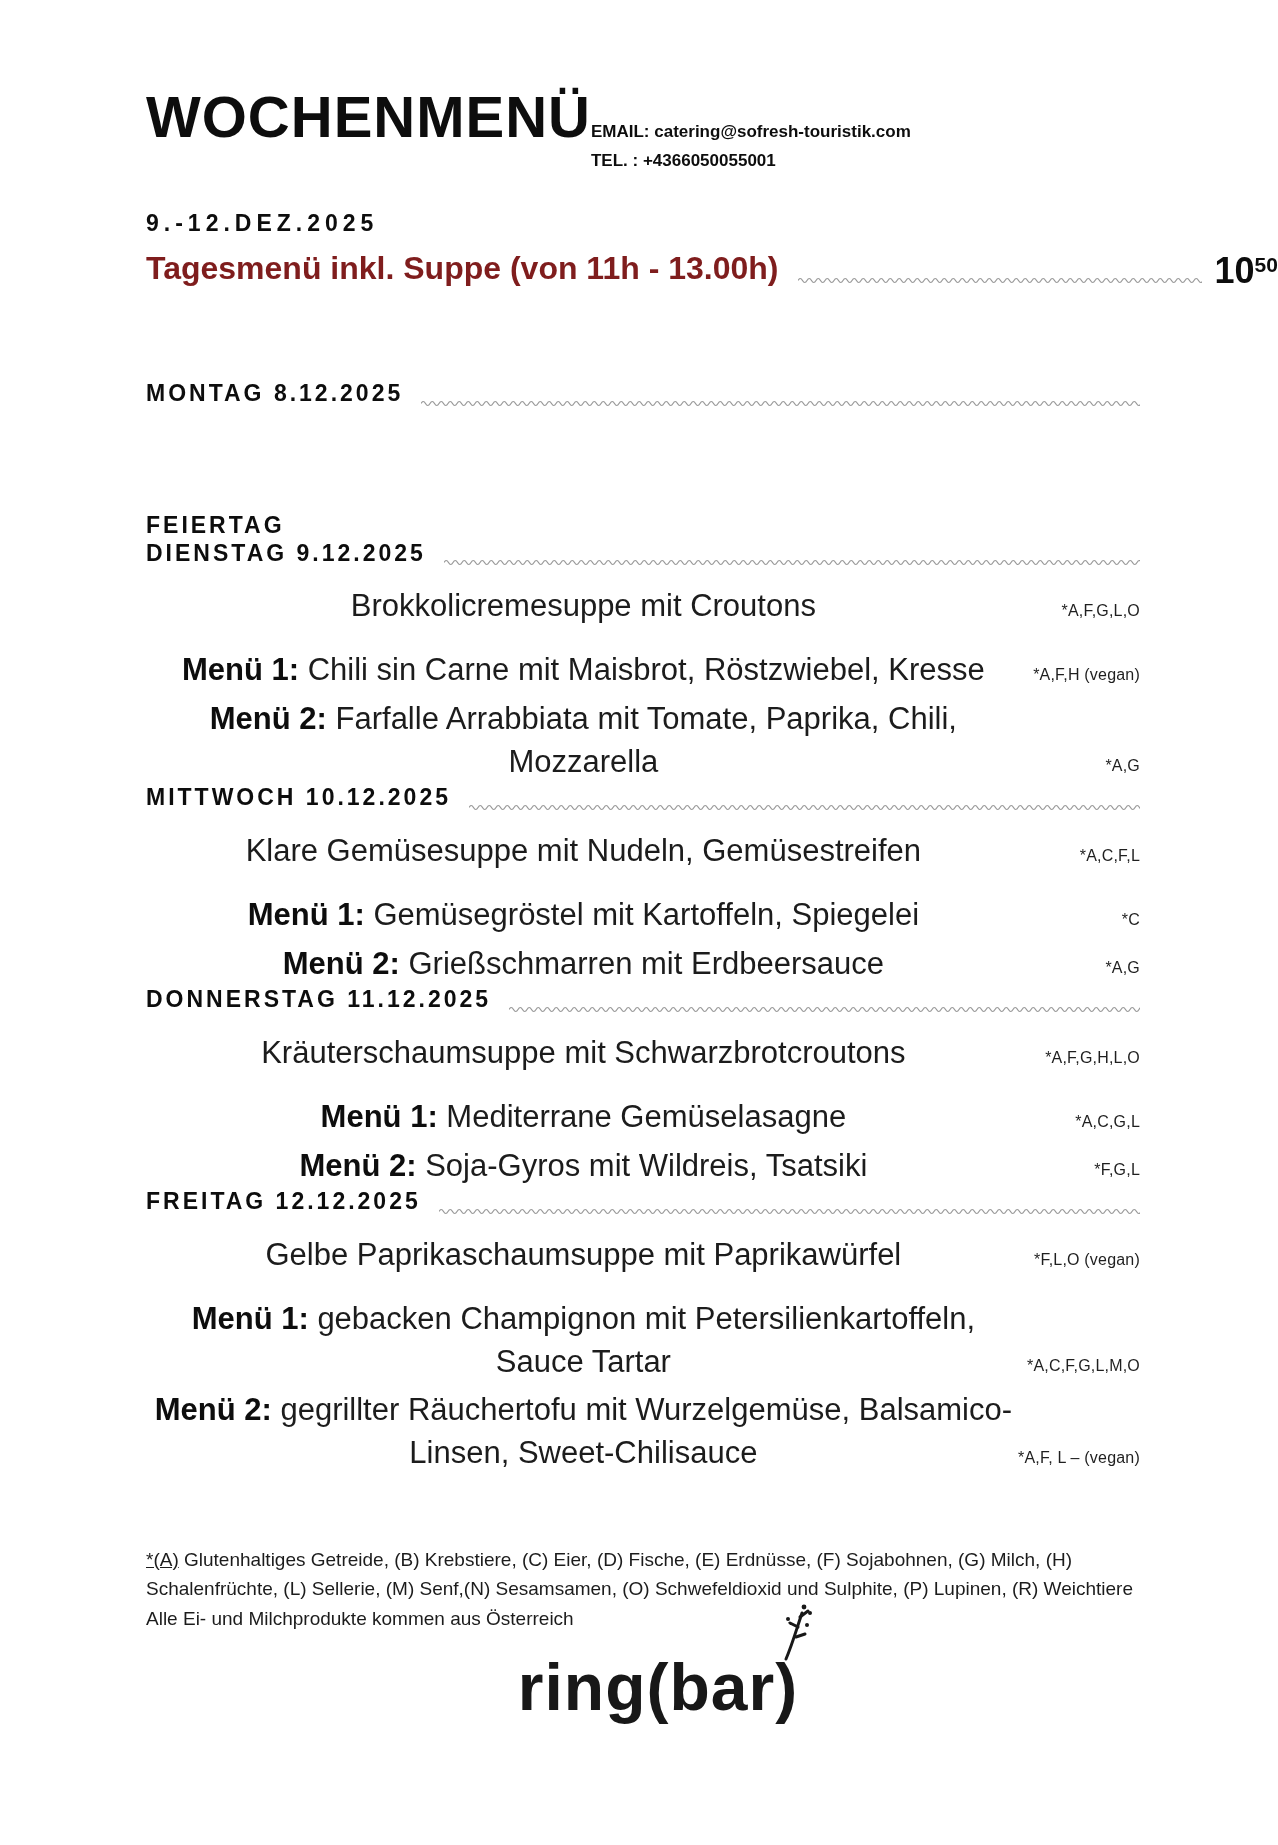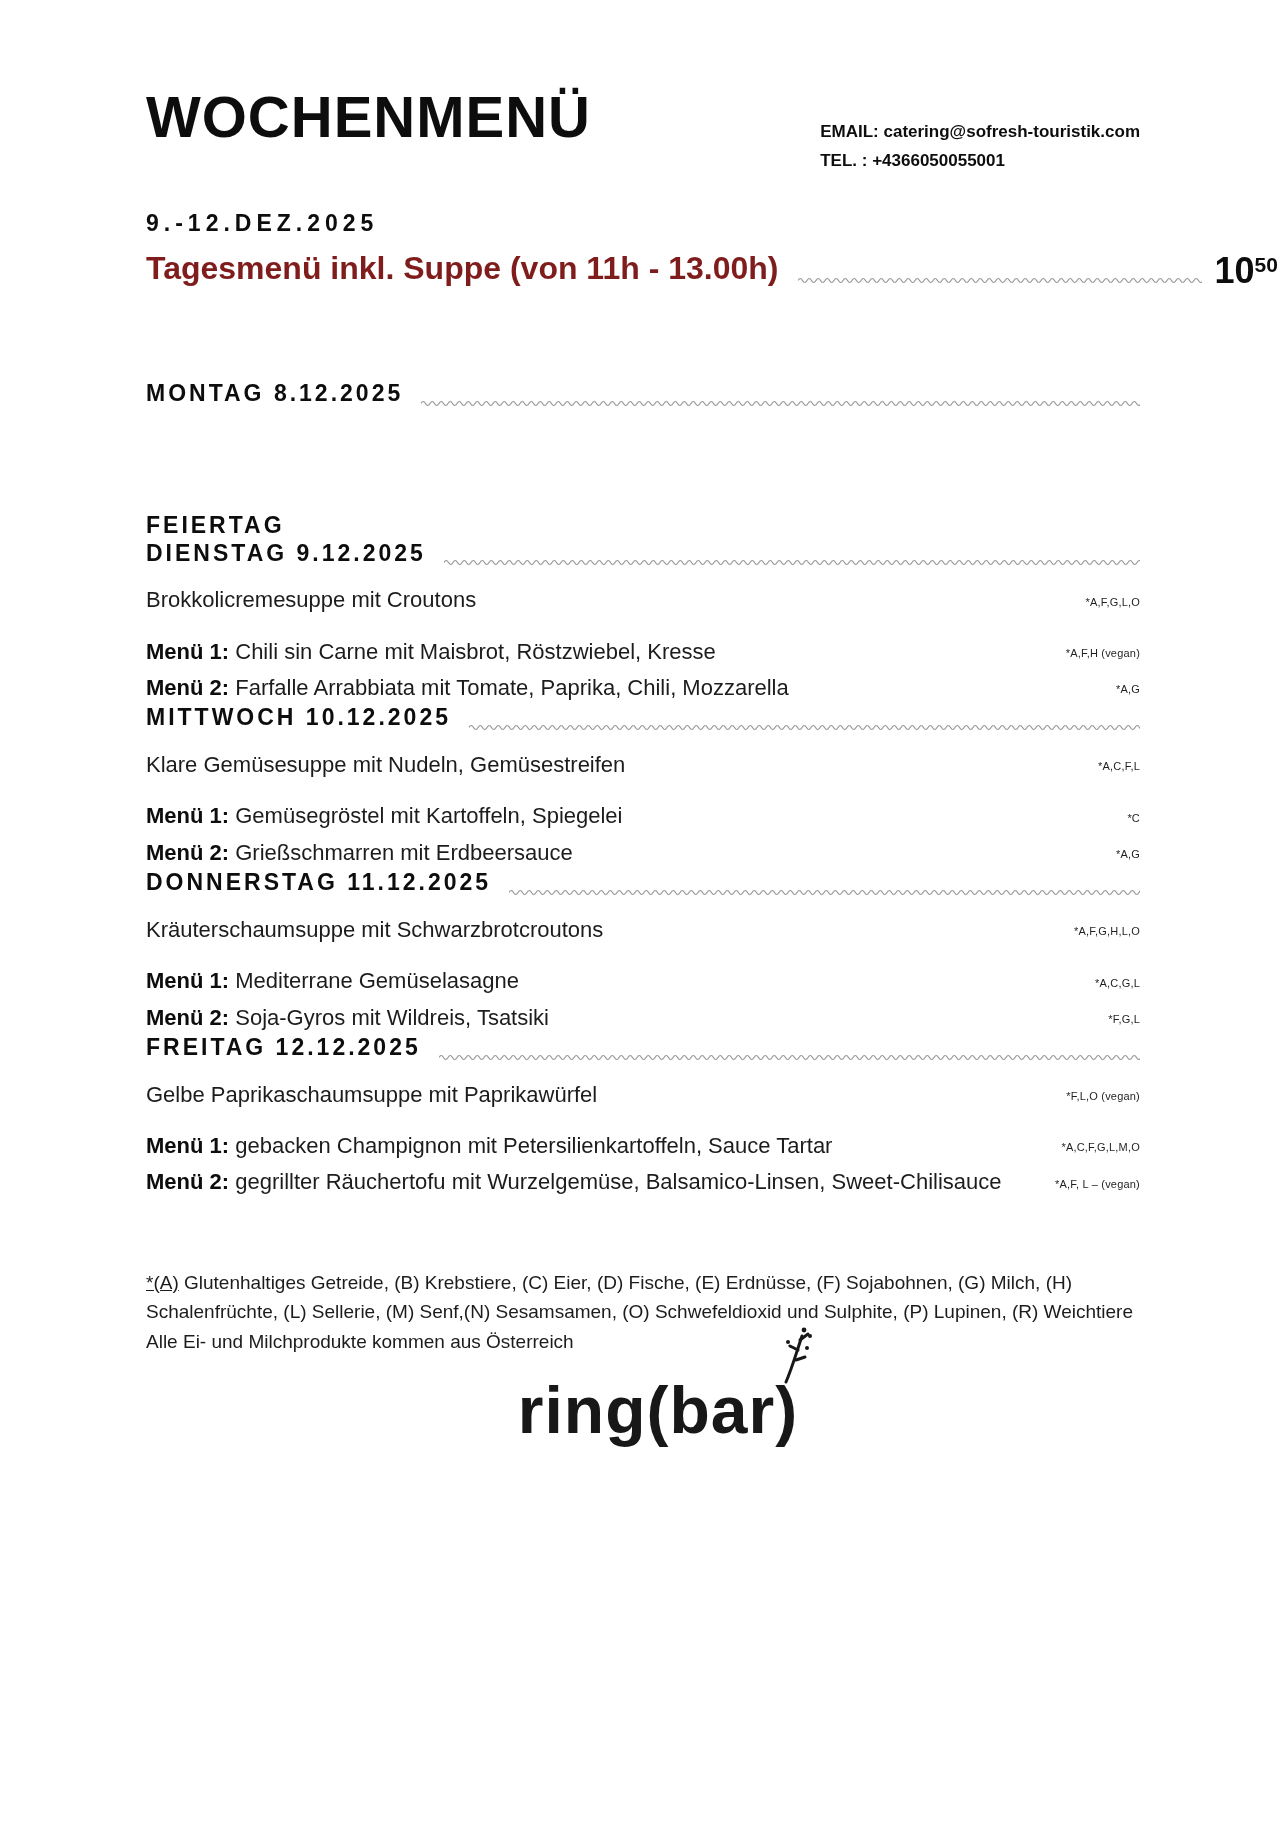--- a/index.html
+++ b/index.html
@@ -5,21 +5,21 @@
   * { margin:0; padding:0; box-sizing:border-box; }
   html,body { background:#ffffff; }
   body {
     width:1278px; height:1845px;
     font-family:"Liberation Sans", sans-serif;
     color:#111; overflow:hidden;
   }
   .page { width:1278px; height:1845px; padding:88px 138px 0 146px; }
 
   
-  .header { display:flex; justify-content:space-between; align-items:flex-start; }
+  .header { display:flex; align-items:flex-start; }
   .title { font-size:58px; font-weight:800; letter-spacing:1px; color:#0d0d0d; line-height:1; }
   .contact { margin-top:30px; font-size:17px; font-weight:700; line-height:1.7; color:#0d0d0d; }
 
   
   .intro { margin-top:34px; }
   .date-range { font-size:23px; font-weight:700; letter-spacing:5px; color:#0d0d0d; }
   .offer-row { display:flex; align-items:flex-end; margin-top:13px; }
   .offer-label { font-size:32px; font-weight:700; white-space:nowrap; color:#7f1d1d; }
   .offer-row .wave { flex:1; height:9px; margin:0 12px 3px 20px; }
   .price { font-size:36px; font-weight:700; line-height:0.85; white-space:nowrap; color:#0d0d0d; }
@@ -31,23 +31,23 @@
   .day.first { margin-top:92px; }
   .day-head { display:flex; align-items:flex-end; }
   .day-head h2 { font-size:23px; font-weight:800; letter-spacing:3px; white-space:nowrap; color:#0d0d0d; line-height:1.25; }
   .day-head .wave { flex:1; height:9px; margin:0 0 1px 18px; }
   .holiday { margin-top:104px; font-size:23px; font-weight:800; letter-spacing:3px; color:#0d0d0d; }
 
   .dish-row { position:relative; }
   .dish-row.soup { margin-top:18px; }
   .dish-row.m1 { margin-top:21px; }
   .dish-row.m2 { margin-top:6px; }
-  .dish-text { font-size:22px; line-height:1.38; max-width:88%; color:#1c1c1c; }
+  .dish-text { font-size:31px; line-height:1.38; max-width:88%; color:#1c1c1c;text-align:center; }
   .dish-text b { color:#0d0d0d; }
-  .allergens { position:absolute; right:0; bottom:8px; font-size:11px; letter-spacing:0.2px; color:#1f1f1f; white-space:nowrap; }
+  .allergens { position:absolute; right:0; bottom:8px; font-size:16px; letter-spacing:0.2px; color:#1f1f1f; white-space:nowrap; }
 
   
   .legend { margin-top:70px; font-size:19px; line-height:1.55; color:#1c1c1c; max-width:1000px; }
   .legend .marker { text-decoration:underline; }
   .origin { font-size:19px; line-height:1.55; color:#1c1c1c; }
   .logo-wrap { text-align:center; margin-top:16px; }
   .logo { display:inline-block; position:relative; font-size:66px; font-weight:700; letter-spacing:1px; color:#181818; margin-left:30px; }
   .sprig { position:absolute; top:-46px; right:-14px; }
 
   .wave svg { display:block; }

